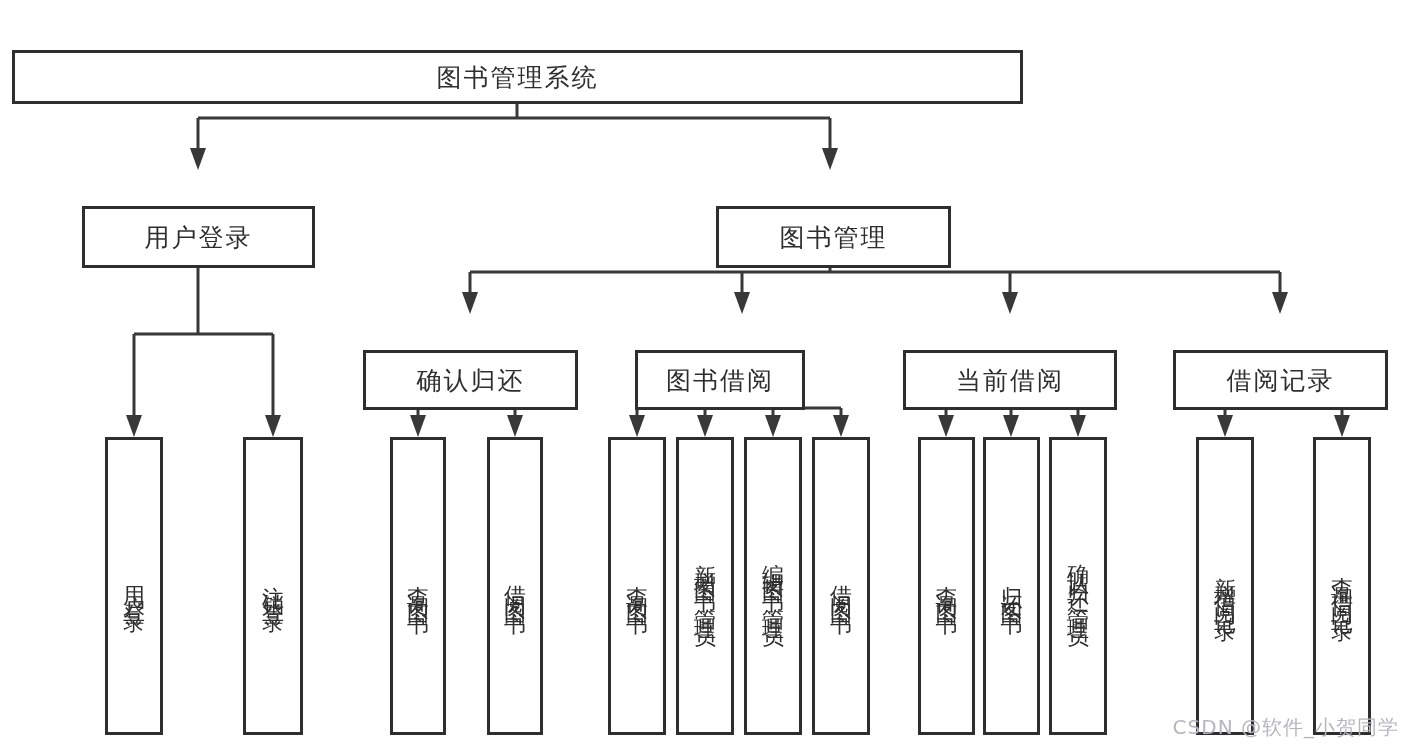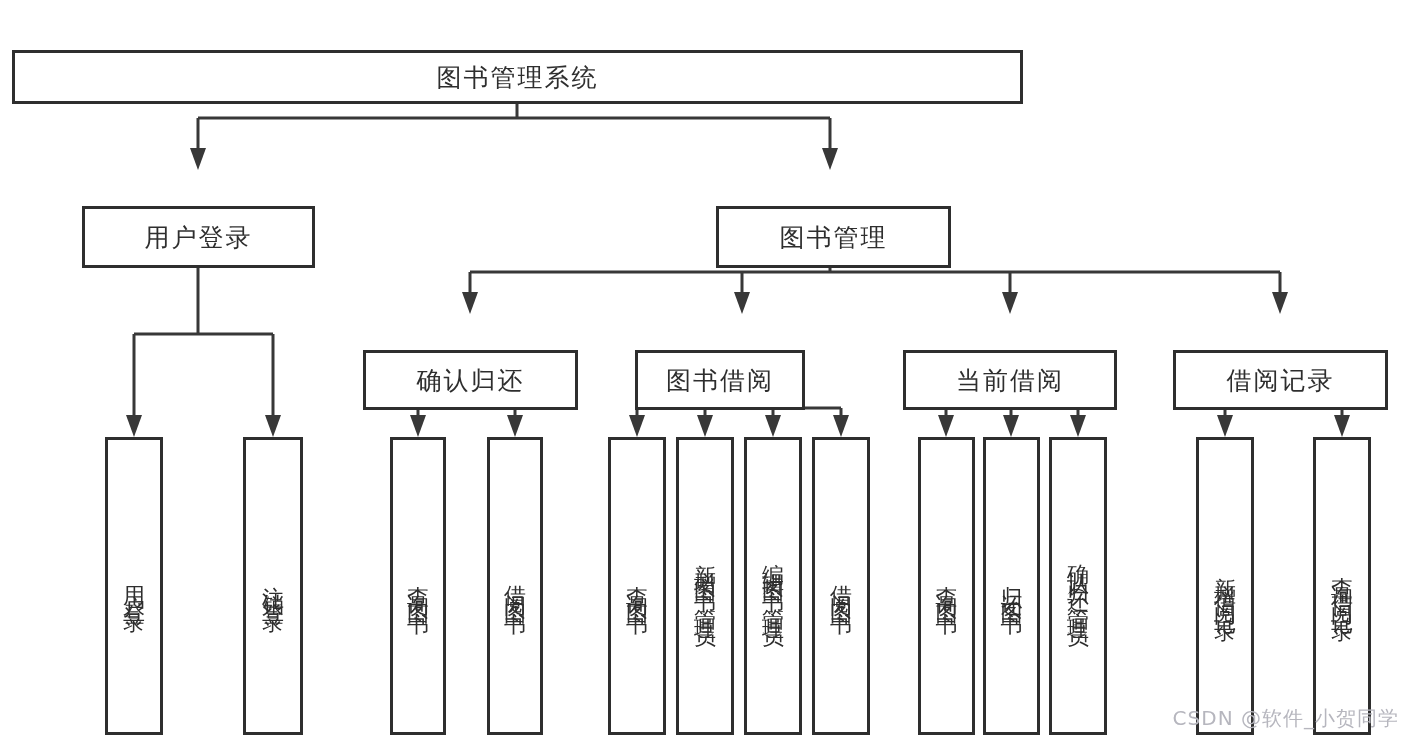--- a/index.html
+++ b/index.html
@@ -40,21 +40,21 @@
   }
   .leaf .vtext{
     writing-mode:vertical-rl;
     text-orientation:mixed;
     font-size:22px;
     letter-spacing:9px;
     line-height:1;
   }
   #watermark{
     position:absolute;
-    right:6px;bottom:15px;
+    right:6px;bottom:6px;
     font-size:20px;
     letter-spacing:1px;
     color:var(--watermark);
     z-index:3;
     white-space:nowrap;
   }
 </style>
 </head>
 <body>
 

